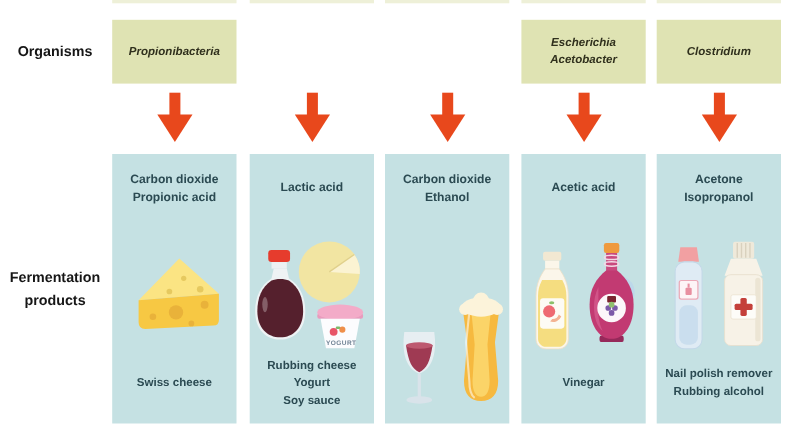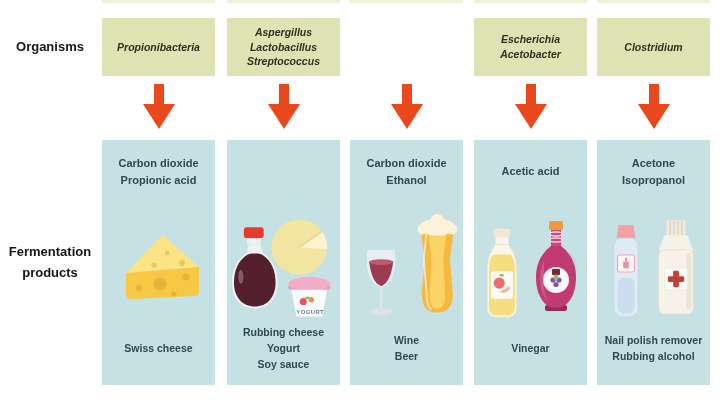--- a/index.html
+++ b/index.html
@@ -59,32 +59,28 @@
           <circle cx="27" cy="59" r="3" fill="#e9b23a"></circle>
             <circle cx="62" cy="65" r="2.6" fill="#e9b23a"></circle>
         </svg>
       </div>
       <div class="names">Swiss cheese</div>
     </div>
   </div>
 
   <div class="col c2">
     <div class="sliver"></div>
-    <div class="org-box">
-      <span>Aspergillus
-Lactobacillus
-Streptococcus</span>
-    </div>
-    <div class="arrow">
-      <svg width="38" height="46">
-          <rect x="14" y="0" width="10" height="22" fill="#e8481c"></rect>
-          <polygon points="3,20 35,20 19,45" fill="#e8481c"></polygon>
-        </svg>
-    </div>
-    <div class="prod-box">
+    <div class="arrow">
+      <svg width="38" height="46">
+          <rect x="14" y="0" width="10" height="22" fill="#e8481c"></rect>
+          <polygon points="3,20 35,20 19,45" fill="#e8481c"></polygon>
+        </svg>
+    </div>
+    <div class="prod-box">
+      <div class="chem">Lactic acid</div>
       <div class="icons">
         <svg width="108" height="106" viewBox="0 0 108 106">
           <g>
             <circle cx="70" cy="34" r="28" fill="#f2e5a2"></circle>
             <path d="M70 34 L93 18 A28 28 0 0 1 98 36 Z" fill="#fbf3d2"></path>
             <path d="M70 34 L93 18" stroke="#e0d08c" stroke-width="1.2" fill="none"></path>
           </g>
           <g>
             <rect x="14" y="14" width="20" height="11" rx="3" fill="#e63c2d"></rect>
             <rect x="17" y="25" width="14" height="6" fill="#edf1f3"></rect>
@@ -131,22 +127,20 @@
         <svg width="46" height="108" viewBox="0 0 46 108">
           <path d="M6 18 L40 18 L36 48 L39 84 C39 97 33 103 23 103 C13 103 7 97 7 84 L10 48 Z" fill="#f6b93f"></path>
           <path d="M14 20 L32 20 L29 50 L31 84 C31 94 28 99 23 99 C18 99 15 94 15 84 L17 50 Z" fill="#fbd468"></path>
           <path d="M8 20 L12 20 L9 48 L12 84 C12 92 14 98 17 100" stroke="rgba(255,255,255,0.55)" stroke-width="2" fill="none"></path>
           <ellipse cx="23" cy="15" rx="18" ry="9" fill="#fcf3da"></ellipse>
           <circle cx="8" cy="17" r="5.5" fill="#fcf3da"></circle>
             <circle cx="38" cy="17" r="5.5" fill="#fcf3da"></circle>
             <circle cx="23" cy="9" r="7.5" fill="#fcf3da"></circle>
         </svg>
       </div>
-      <div class="names">Wine
-Beer</div>
     </div>
   </div>
 
   <div class="col c5">
     <div class="sliver"></div>
     <div class="org-box">
       <span>Clostridium</span>
     </div>
     <div class="arrow">
       <svg width="38" height="46">

